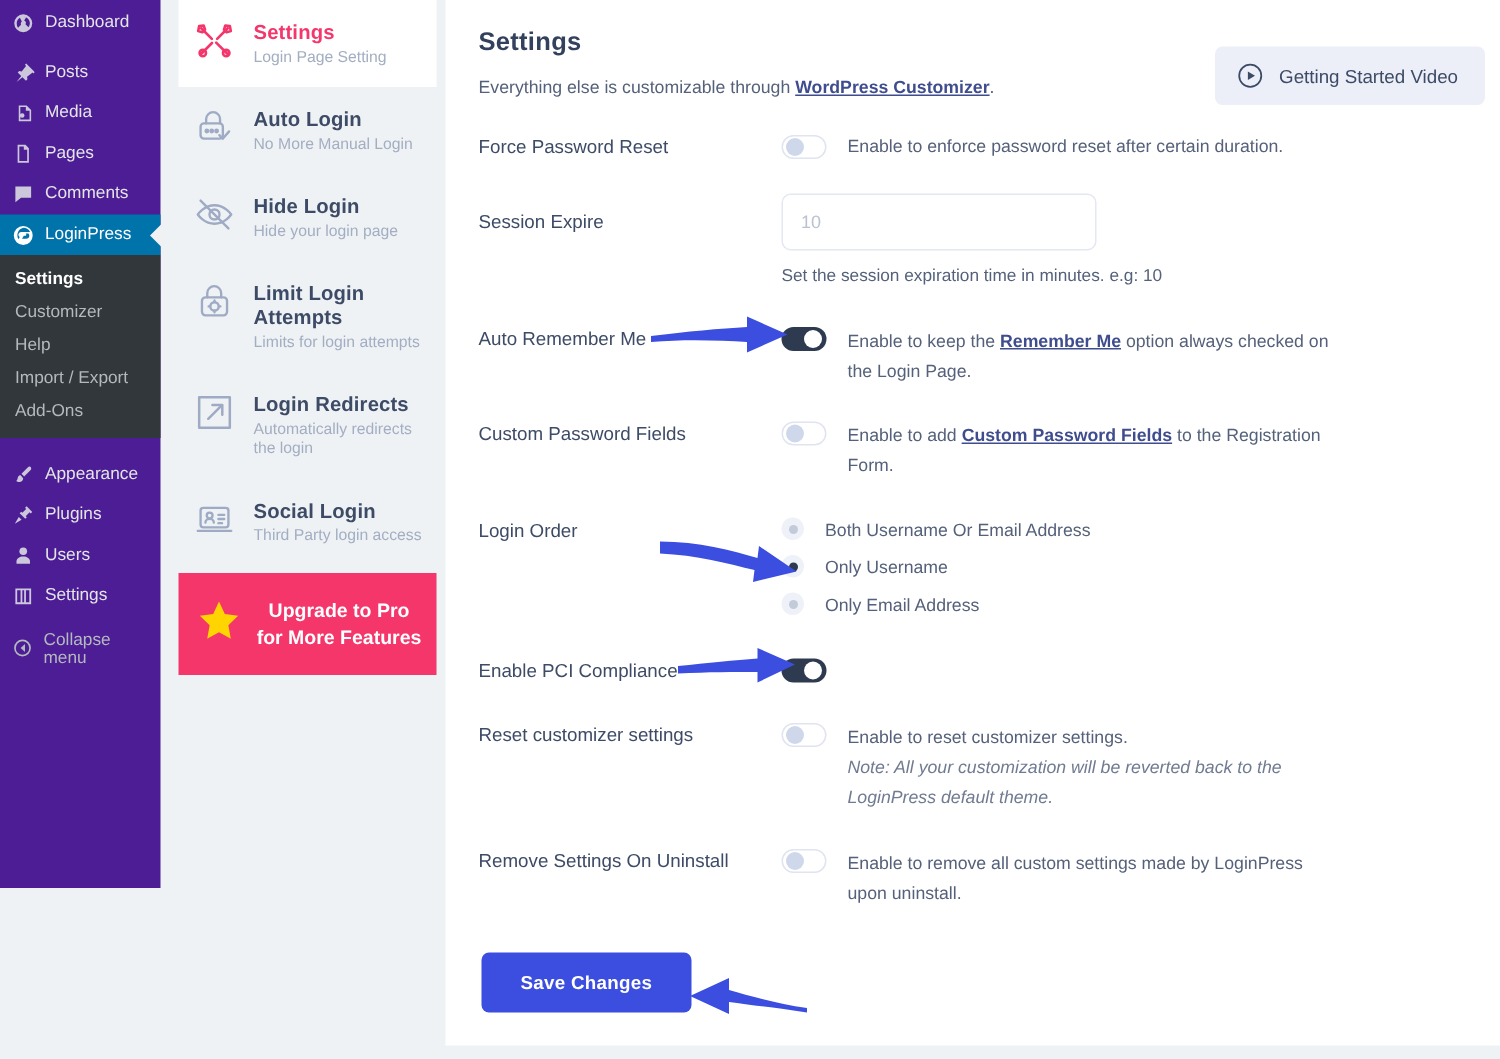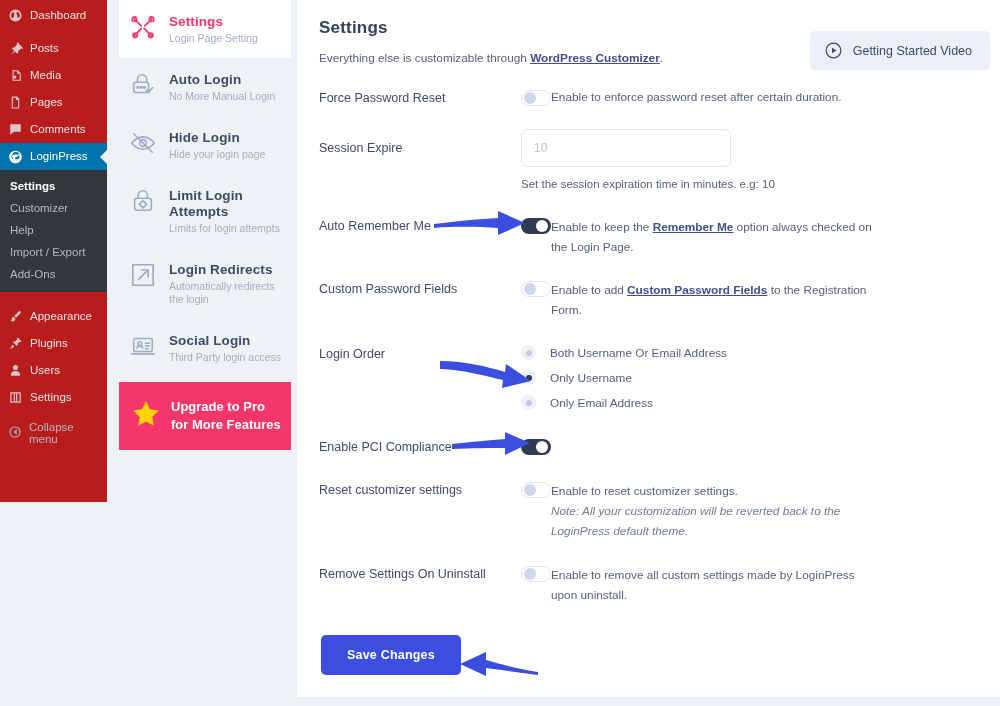--- a/index.html
+++ b/index.html
@@ -16,22 +16,22 @@
     position: relative;
     width: 1000px;
     height: 706px;
     display: flex;
   }
 
   
   .wp-sidebar {
     width: 107px;
     min-width: 107px;
-    height: 502px;
-    background: #b91c1c;
+    height: 592px;
+    background: #4c1d95;
     color: #b4b9be;
     font-size: 11.5px;
     padding-top: 2px;
     position: relative;
     z-index: 5;
   }
   .wp-item {
     display: flex;
     align-items: center;
     gap: 7px;
@@ -131,20 +131,21 @@
     gap: 10px;
     background: #f4366b;
     padding: 16px 10px 16px 12px;
     margin-top: 5px;
   }
   .lp-upgrade-txt {
     color: #fff;
     font-weight: bold;
     font-size: 13px;
     line-height: 18px;
+    text-align: center;
   }
 
   
   .content {
     flex: 1;
     background: #ffffff;
     height: 697px;
     padding: 18px 24px 0 22px;
     position: relative;
     overflow: hidden;
@@ -187,21 +188,21 @@
     margin-top: 22px;
   }
   .row-label {
     width: 202px;
     flex: 0 0 202px;
     font-size: 12.5px;
     color: #3d4b66;
     padding-top: 2px;
     font-weight: normal;
   }
-  .row-ctrl { display:flex; align-items:flex-start; }
+  .row-ctrl { display:flex; align-items:flex-start; gap:14px; }
 
   
   .tgl {
     width: 30px; height: 16px;
     border-radius: 9px;
     position: relative;
     flex: 0 0 30px;
     margin-top: 1px;
   }
   .tgl.off { background: #fff; border: 1px solid #dfe4ee; }

